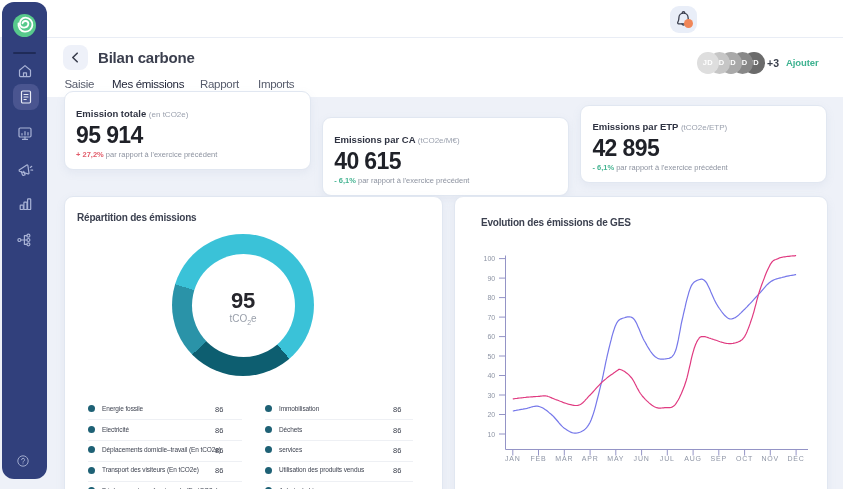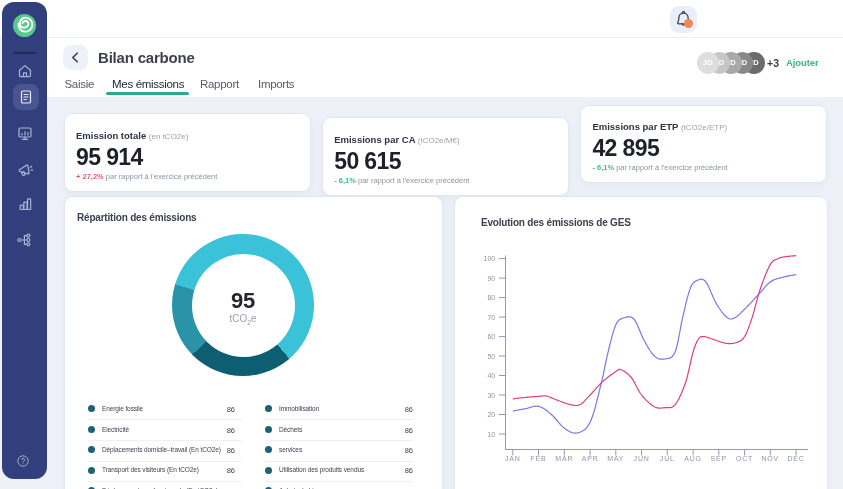--- a/index.html
+++ b/index.html
@@ -20,21 +20,21 @@
 .sc-unit{font-size:8px;color:#9ba1ae;font-weight:normal}
 .sc-val{font-size:23px;font-weight:bold;color:#1f2128;letter-spacing:-0.6px;line-height:24px}
 .sc-delta{font-size:7.5px;color:#8d93a0}
 .red{color:#e25b69;font-weight:bold}
 .grn{color:#45b492;font-weight:bold}
 .ch-title{font-size:10px;color:#3c4150;font-weight:bold;letter-spacing:-0.2px}
 #donut{position:absolute;left:107px;top:37.5px;width:142px;height:142px;border-radius:50%;background:conic-gradient(from 139.2deg,#0d5e70 0deg 86.4deg,#2a93a8 86.4deg 147.8deg,#3ac2d8 147.8deg 360deg)}
 #donut-in{position:absolute;left:19.5px;top:19.5px;width:103px;height:103px;border-radius:50%;background:#fff;text-align:center}
 .leg-dot{position:absolute;width:7px;height:7px;border-radius:50%;background:#1e6175}
 .leg-lab{position:absolute;font-size:6.5px;letter-spacing:-0.1px;color:#3e4350;white-space:nowrap}
-.leg-val{position:absolute;font-size:7.5px;color:#3e4350;text-align:right;width:20px}
+.leg-val{position:absolute;font-size:7.5px;color:#3e4350;width:20px}
 .leg-sep{position:absolute;height:1px;background:#eef0f4}
 </style></head>
 <body>
 <div id="topbar"></div>
 <div id="bellbtn">
 <svg width="27" height="27" viewBox="0 0 27 27" fill="none" stroke="#3b3f4e" stroke-width="1.3" stroke-linecap="round" stroke-linejoin="round">
 <path d="M13.5 7.2c-2.7 0-4.6 2-4.6 4.6c0 2.2-.5 3.6-1.1 4.5c-.4.7 0 1.5.8 1.5h9.8c.8 0 1.2-.8.8-1.5c-.6-.9-1.1-2.3-1.1-4.5c0-2.6-1.9-4.6-4.6-4.6z"></path>
 <path d="M12.2 7.3v-.4c0-.7.6-1.3 1.3-1.3s1.3.6 1.3 1.3v.4M12 17.9c.2.7.8 1.2 1.5 1.2s1.3-.5 1.5-1.2"></path>
 </svg>
 <div style="position:absolute;left:14px;top:13px;width:9px;height:9px;border-radius:50%;background:#f08658"></div>
@@ -95,28 +95,28 @@
 <div class="tab" style="left:258px">Imports</div>
 <div id="underline"></div>
 <div class="av" style="left:697px;background:#dedede;z-index:5">JD</div>
 <div class="av" style="left:708.5px;background:#c6c6c6;z-index:4">JD</div>
 <div class="av" style="left:720px;background:#a9a9a9;z-index:3">JD</div>
 <div class="av" style="left:731.5px;background:#888;z-index:2">JD</div>
 <div class="av" style="left:743px;background:#6b6b6b;z-index:1">JD</div>
 <div id="plus3">+3</div>
 <div id="ajouter">Ajouter</div>
 
-<div class="card" style="left:64px;top:113px;width:247px;height:78.5px;padding:15.5px 11px">
+<div class="card" style="left:64px;top:91px;width:247px;height:78.5px;padding:15.5px 11px">
 <div class="sc-title">Emission totale <span class="sc-unit">(en tCO2e)</span></div>
 <div class="sc-val" style="margin-top:4px">95 914</div>
 <div class="sc-delta" style="margin-top:3px"><span class="red">+ 27,2%</span> par rapport à l'exercice précédent</div>
 </div>
 <div class="card" style="left:322.2px;top:117px;width:247px;height:78.5px;padding:15.5px 11px">
 <div class="sc-title">Emissions par CA <span class="sc-unit">(tCO2e/M€)</span></div>
-<div class="sc-val" style="margin-top:4px">50 615</div>
+<div class="sc-val" style="margin-top:4px">40 615</div>
 <div class="sc-delta" style="margin-top:3px"><span class="grn">- 6,1%</span> par rapport à l'exercice précédent</div>
 </div>
 <div class="card" style="left:580.4px;top:104.5px;width:247px;height:78.5px;padding:15.5px 11px">
 <div class="sc-title">Emissions par ETP <span class="sc-unit">(tCO2e/ETP)</span></div>
 <div class="sc-val" style="margin-top:4px">42 895</div>
 <div class="sc-delta" style="margin-top:3px"><span class="grn">- 6,1%</span> par rapport à l'exercice précédent</div>
 </div>
 
 <div class="card" id="leftchart" style="left:64px;top:195.5px;width:379px;height:311px">
 <div class="ch-title" style="position:absolute;left:12px;top:15.5px">Répartition des émissions</div>

